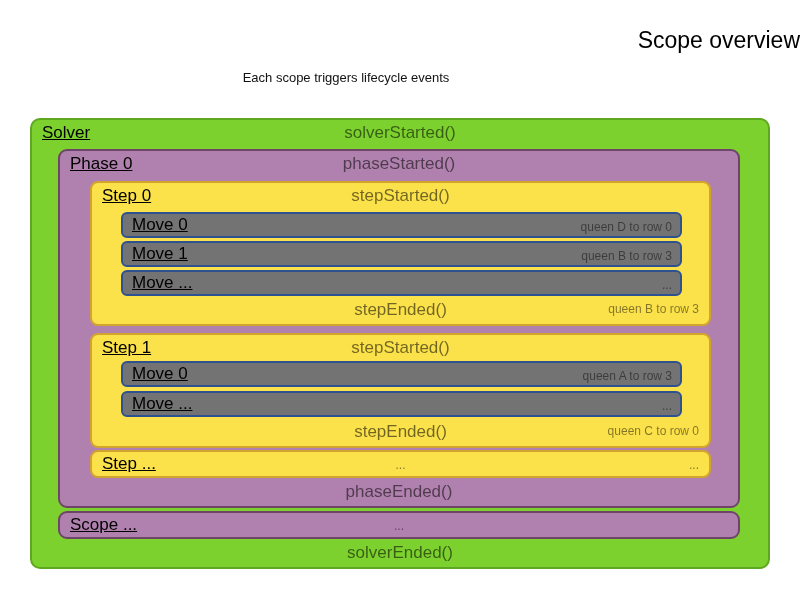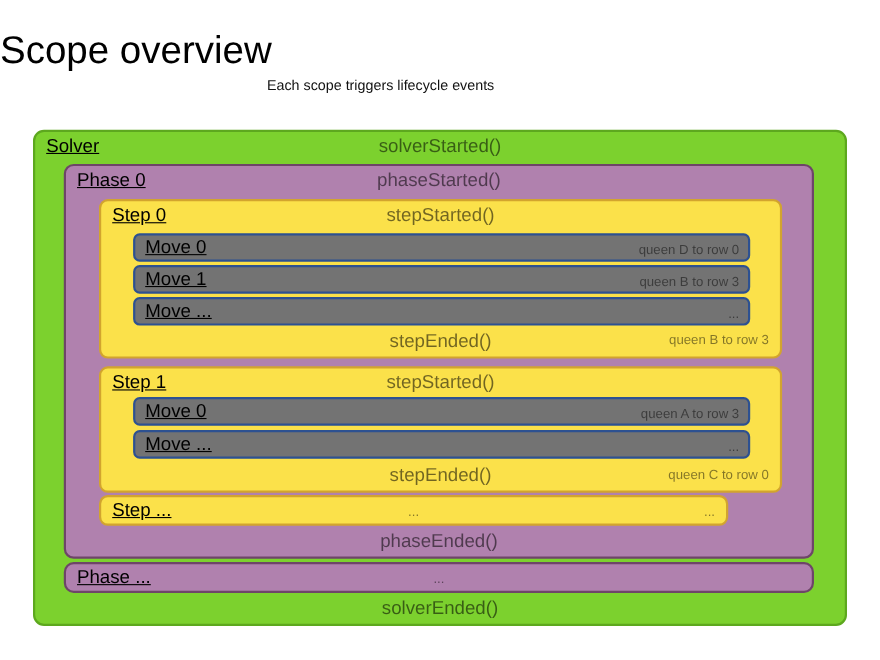--- a/index.html
+++ b/index.html
@@ -1,35 +1,35 @@
 <!DOCTYPE html>
 <html><head>
 <meta charset="utf-8">
 <style>
   * { margin:0; padding:0; box-sizing:border-box; }
   html,body { background:#fff; }
   body { font-family:"Liberation Sans", sans-serif; }
   #stage { position:relative; width:800px; height:600px; background:#ffffff; overflow:hidden; }
 
-  .title    { position:absolute; top:28px; left:0; width:800px; text-align:left;
-              font-size:35px; color:#000; line-height:1.05; }
+  .title    { position:absolute; top:28px; left:0; width:800px; text-align:right;
+              font-size:23px; color:#000; line-height:1.05; }
   .subtitle { position:absolute; top:70px; left:0; width:692px; text-align:center;
               font-size:13px; color:#111; }
 
   .box { position:absolute; }
 
   .solver-box { left:30px;  top:118px; width:740px; height:451px;
                 background:#7cd12e; border:2px solid #5da81e; border-radius:10px; }
   .phase-box  { background:#b081ae; border:2px solid #6e4568; border-radius:9px; }
   .phase-0    { left:58px;  top:149px; width:682px; height:359px; }
   .phase-more { left:58px;  top:511px; width:682px; height:28px;  }
   .step-box   { background:#fbe14a; border:2px solid #d2a42e; border-radius:8px; }
   .step-0     { left:90px;  top:181px; width:621px; height:145px; }
   .step-1     { left:90px;  top:333px; width:621px; height:115px; }
-  .step-more  { left:90px;  top:450px; width:572px; height:28px;  }
+  .step-more  { left:90px;  top:450px; width:621px; height:28px;  }
   .move-box   { background:#737373; border:2px solid #2d5191; border-radius:6px;
                 width:561px; height:26px; left:121px; }
 
   .m-s0-0 { top:212px; } .m-s0-1 { top:241px; } .m-s0-2 { top:270px; }
   .m-s1-0 { top:361px; } .m-s1-1 { top:391px; }
 
   .lbl   { position:absolute; left:10px; top:3px; font-size:17px; color:#000;
            line-height:20px; white-space:nowrap;text-decoration:underline; }
   .event { position:absolute; left:0; right:0; top:3px; text-align:center;
            font-size:17px; color:rgba(0,0,0,0.55); line-height:20px; }
@@ -100,17 +100,17 @@
     <span class="detail">...</span>
   </div>
 
   <div class="box step-box step-more">
     <span class="lbl row-lbl">Step ...</span>
     <span class="detail dots-center">...</span>
     <span class="detail dots-right">...</span>
   </div>
 
   <div class="box phase-box phase-more">
-    <span class="lbl row-lbl">Phase ...</span>
+    <span class="lbl row-lbl">Scope ...</span>
     <span class="detail dots-center">...</span>
   </div>
 
 </div>
 
 </body></html>

